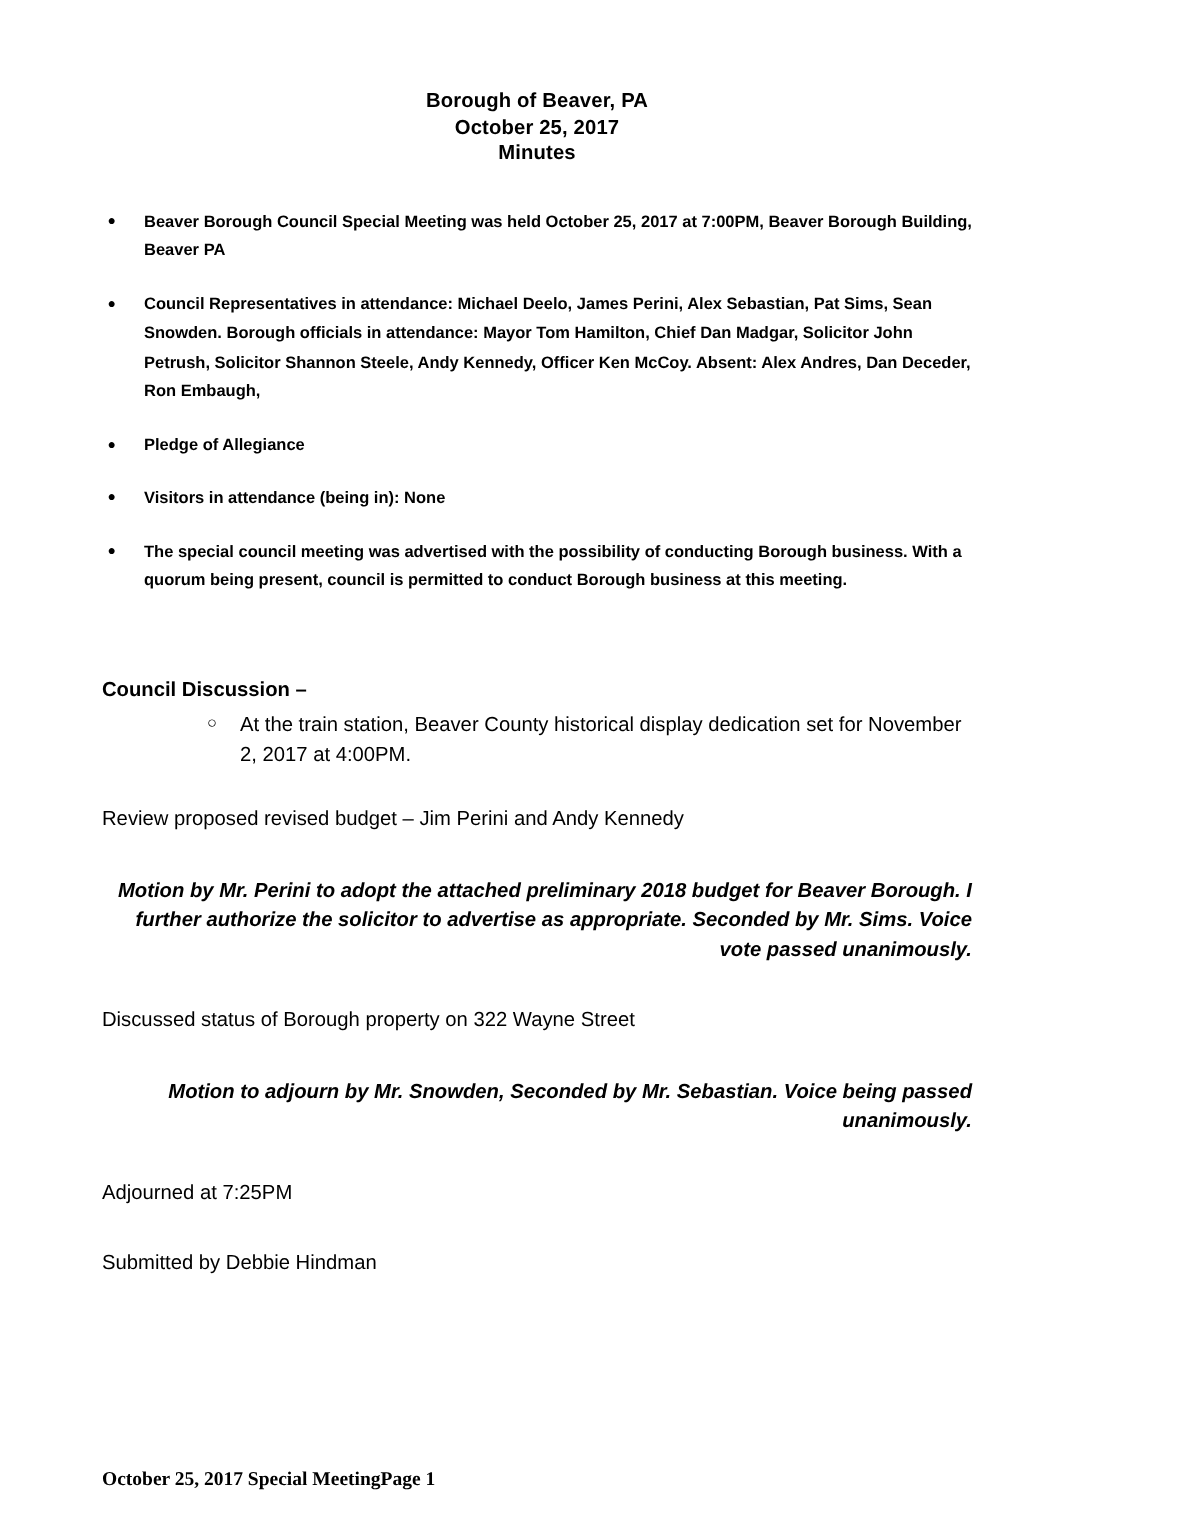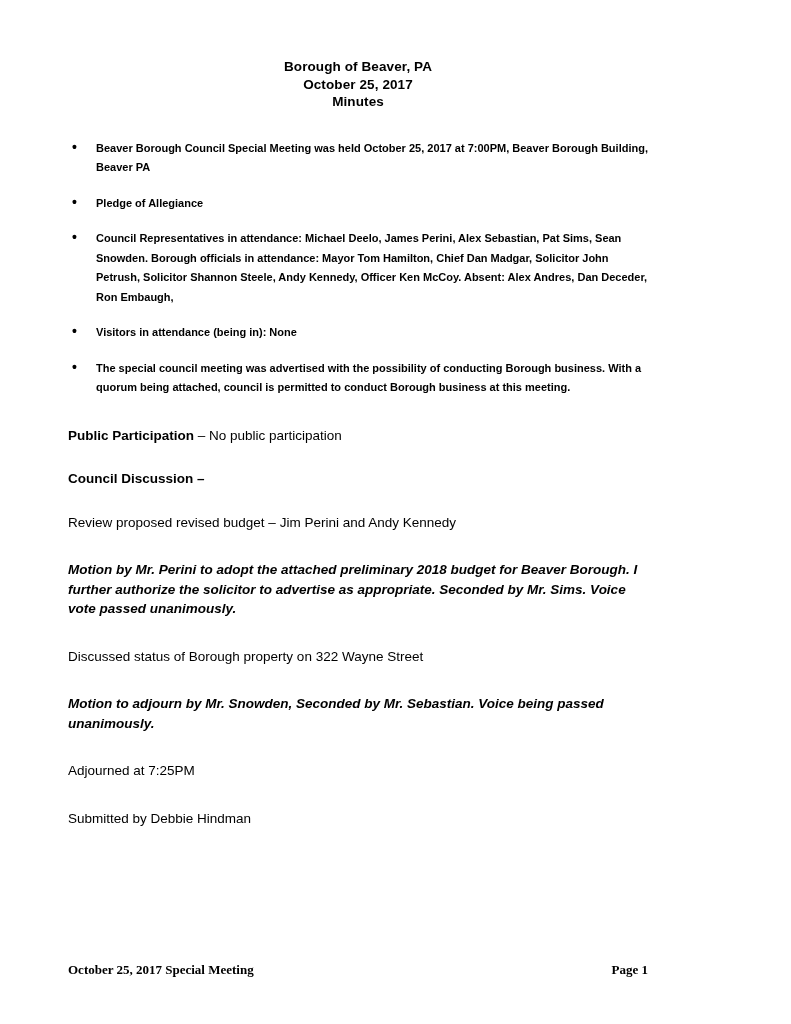--- a/index.html
+++ b/index.html
@@ -74,31 +74,30 @@
     top: 0px;
     font-size: 11px;
   }
   .para {
     font-size: 13.5px;
     line-height: 19.5px;
     margin: 0 0 16px 0;
   }
   .para.tight { margin-bottom: 0; }
   .bold { font-weight: bold; }
-  .bolditalic { font-weight: bold; font-style: italic; }
+  .bolditalic { font-weight: bold; font-style: italic; text-align: right; }
   .gap-sm { height: 12px; }
   .gap-lg { height: 24px; }
 
   .footer {
     position: absolute;
     left: 68px;
     right: 68px;
-    bottom: 46px;
+    bottom: 30px;
     display: flex;
-    justify-content: space-between;
     font-size: 13px;
     font-weight: bold;
     font-family: "Liberation Serif", serif;
   }
   .footer .left { font-family: "Liberation Serif", serif; }
   .footer .right { font-family: "Liberation Serif", serif; }
 </style>
 </head>
 <body>
 
@@ -107,36 +106,36 @@
   <div class="header-block">
     <div>Borough of Beaver, PA</div>
     <div>October 25, 2017</div>
     <div>Minutes</div>
   </div>
 
   <div class="spacer-18"></div>
 
   <ul class="bullets">
     <li>Beaver Borough Council Special Meeting was held October 25, 2017 at 7:00PM, Beaver Borough Building, Beaver PA</li>
+    <li>Council Representatives in attendance:  Michael Deelo, James Perini, Alex Sebastian, Pat Sims, Sean Snowden. Borough officials in attendance: Mayor Tom Hamilton, Chief Dan Madgar, Solicitor John Petrush, Solicitor Shannon Steele, Andy Kennedy, Officer Ken McCoy.  Absent:  Alex Andres, Dan Deceder, Ron Embaugh,</li>
     <li>Pledge of Allegiance</li>
-    <li>Council Representatives in attendance:  Michael Deelo, James Perini, Alex Sebastian, Pat Sims, Sean Snowden. Borough officials in attendance: Mayor Tom Hamilton, Chief Dan Madgar, Solicitor John Petrush, Solicitor Shannon Steele, Andy Kennedy, Officer Ken McCoy.  Absent:  Alex Andres, Dan Deceder, Ron Embaugh,</li>
     <li>Visitors in attendance (being in): None</li>
-    <li>The special council meeting was advertised with the possibility of conducting Borough business.  With a quorum being attached, council is permitted to conduct Borough business at this meeting.</li>
+    <li>The special council meeting was advertised with the possibility of conducting Borough business.  With a quorum being present, council is permitted to conduct Borough business at this meeting.</li>
   </ul>
 
   <div class="gap-sm"></div>
 
-  <p class="para tight">
-    <span class="bold">Public Participation</span><span> – No public participation</span>
-  </p>
 
   <div class="gap-lg"></div>
 
   <p class="para tight bold">Council Discussion –</p>
 
+  <ul class="sub-list">
+    <li>At the train station, Beaver County historical display dedication set for November 2, 2017 at 4:00PM.</li>
+  </ul>
 
   <div class="gap-lg"></div>
 
   <p class="para">Review proposed revised budget – Jim Perini and Andy Kennedy</p>
 
   <div class="gap-sm"></div>
 
   <p class="para bolditalic">Motion by Mr. Perini to adopt the attached preliminary 2018 budget for Beaver Borough.  I further authorize the solicitor to advertise as appropriate.  Seconded by Mr. Sims. Voice vote passed unanimously.</p>
 
   <div class="gap-sm"></div>

